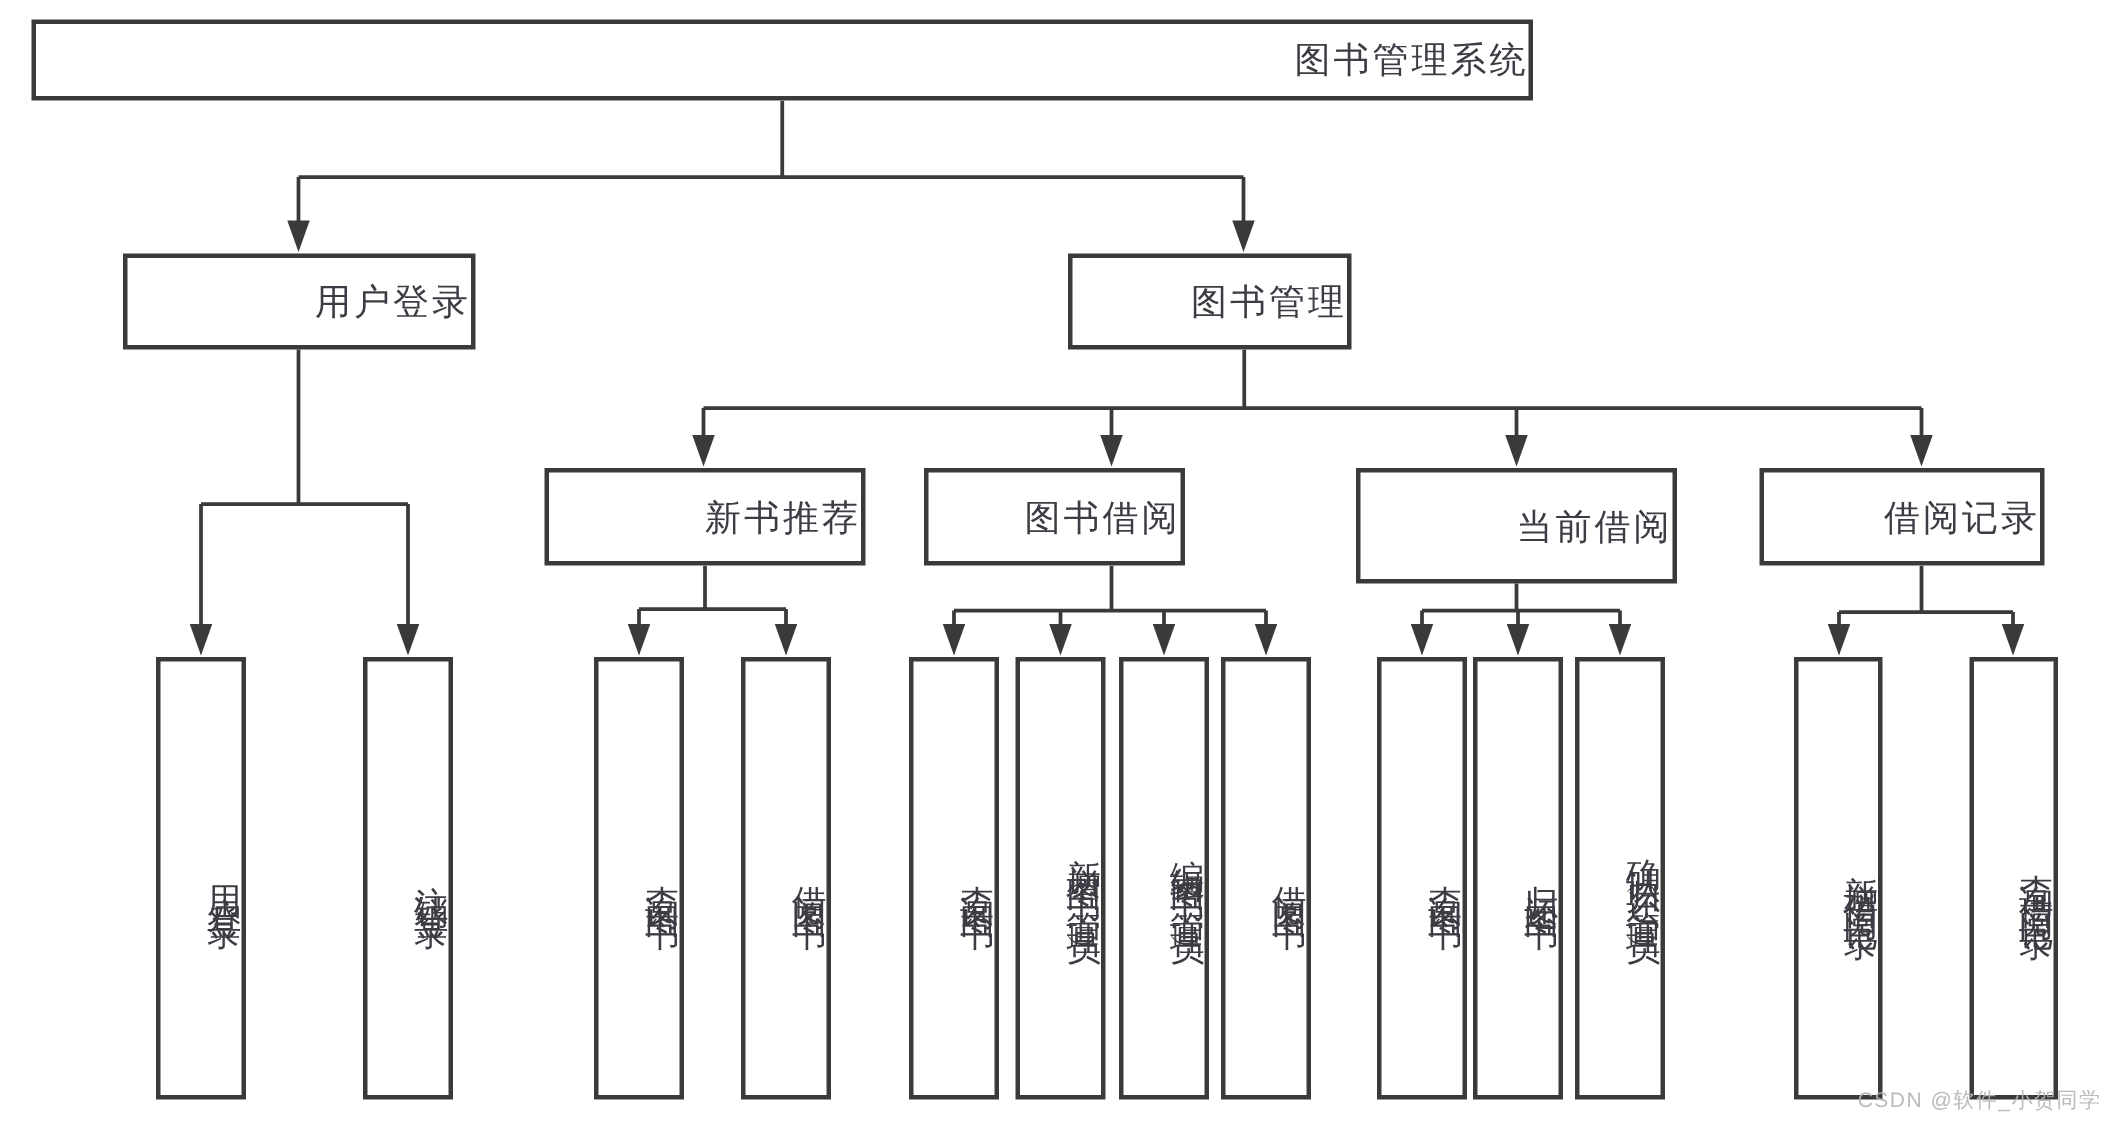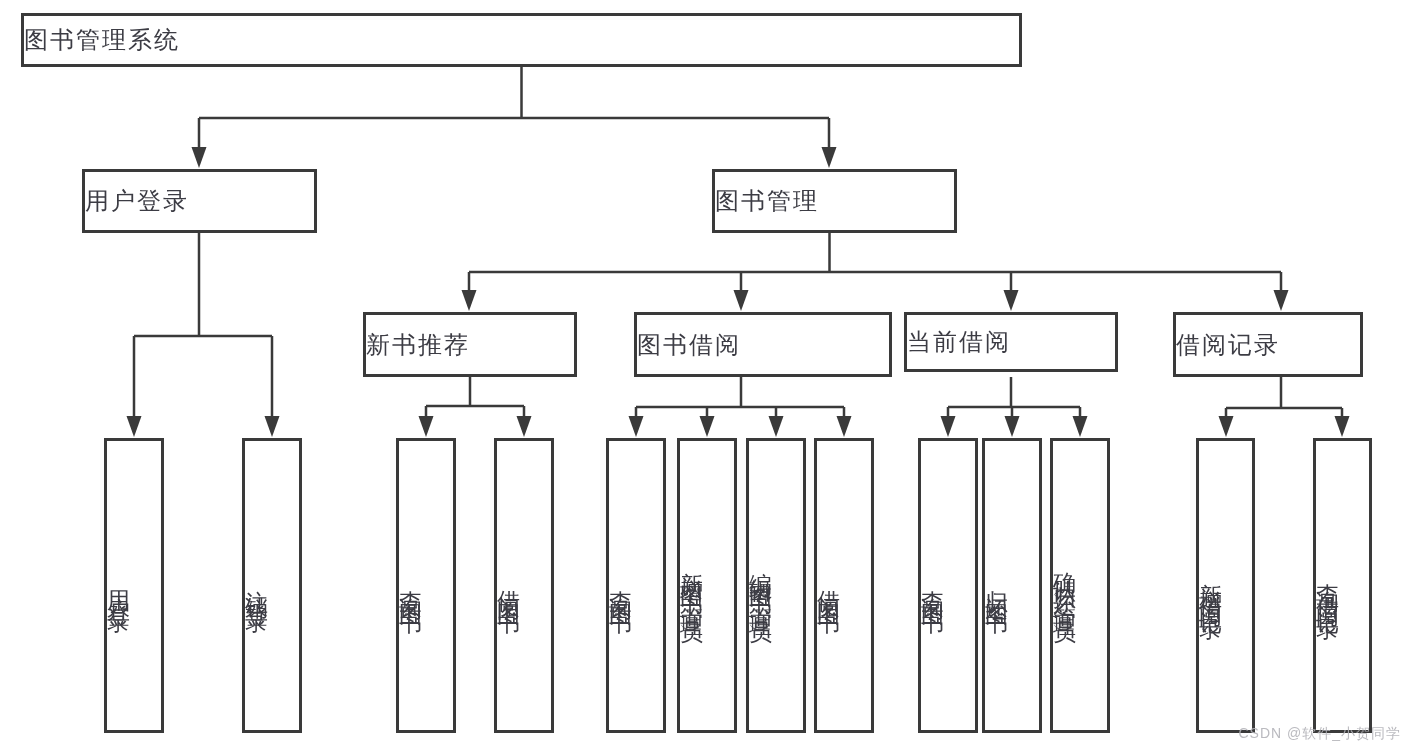--- a/index.html
+++ b/index.html
@@ -17,21 +17,21 @@
     width: 1405px; height: 747px;
     z-index: 1;
   }
   .box {
     position: absolute;
     box-sizing: border-box;
     border: 3px solid #3a3a3a;
     background: #ffffff;
     display: flex;
     align-items: center;
-    justify-content: flex-start;
+    justify-content: flex-end;
     color: #3c3c44;
     z-index: 2;
   }
   .h-label {
     font-size: 24px;
     letter-spacing: 2px;
     white-space: nowrap;
   }
   .leaf {
     top: 438px;
@@ -42,24 +42,24 @@
     writing-mode: vertical-rl;
     text-orientation: mixed;
     font-size: 23px;
     letter-spacing: 7px;
     line-height: 1;
     white-space: nowrap;
   }
   
   #n-root   { left: 21px;   top: 13px;  width: 1001px; height: 54px; }
   #n-login  { left: 82px;   top: 169px; width: 235px;  height: 64px; }
-  #n-mgmt   { left: 712px;  top: 169px; width: 245px;  height: 64px; }
+  #n-mgmt   { left: 712px;  top: 169px; width: 189px;  height: 64px; }
   #n-rec    { left: 363px;  top: 312px; width: 214px;  height: 65px; }
-  #n-bor    { left: 634px;  top: 312px; width: 258px;  height: 65px; }
-  #n-cur    { left: 904px;  top: 312px; width: 214px;  height: 60px; }
+  #n-bor    { left: 616px;  top: 312px; width: 174px;  height: 65px; }
+  #n-cur    { left: 904px;  top: 312px; width: 214px;  height: 77px; }
   #n-hist   { left: 1173px; top: 312px; width: 190px;  height: 65px; }
   #l-ulogin { left: 104px; }
   #l-logout { left: 242px; }
   #l-rec-q  { left: 396px; }
   #l-rec-b  { left: 494px; }
   #l-bor-q  { left: 606px; }
   #l-bor-a  { left: 677px; }
   #l-bor-e  { left: 746px; }
   #l-bor-b  { left: 814px; }
   #l-cur-q  { left: 918px; }

